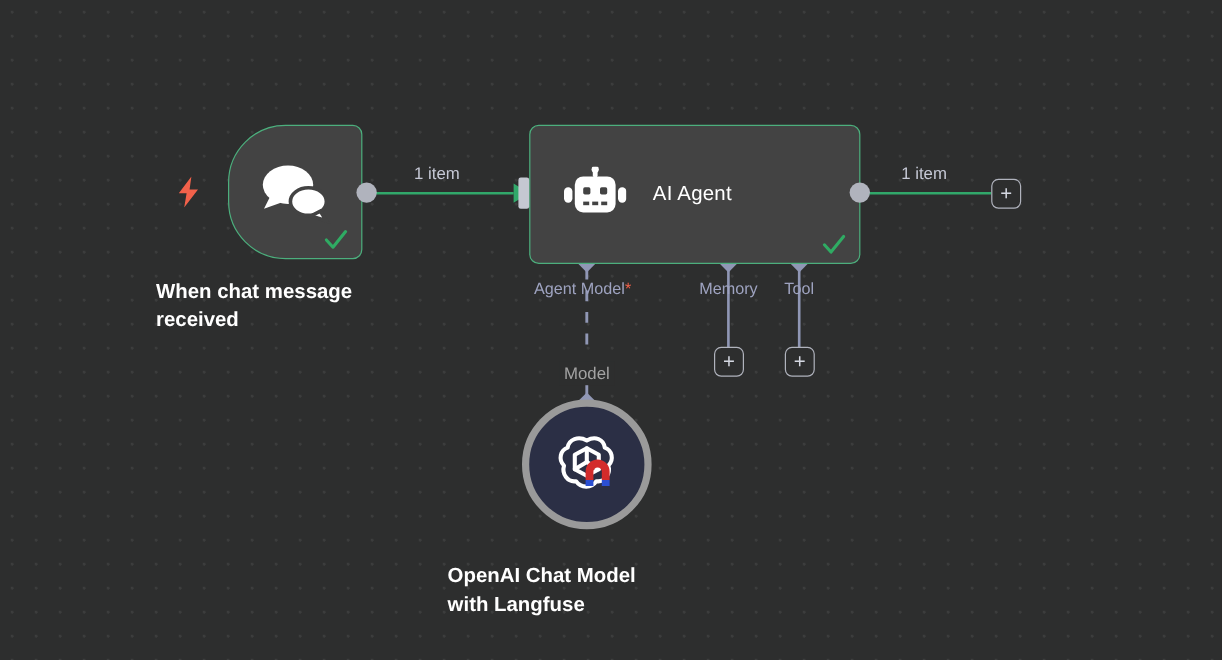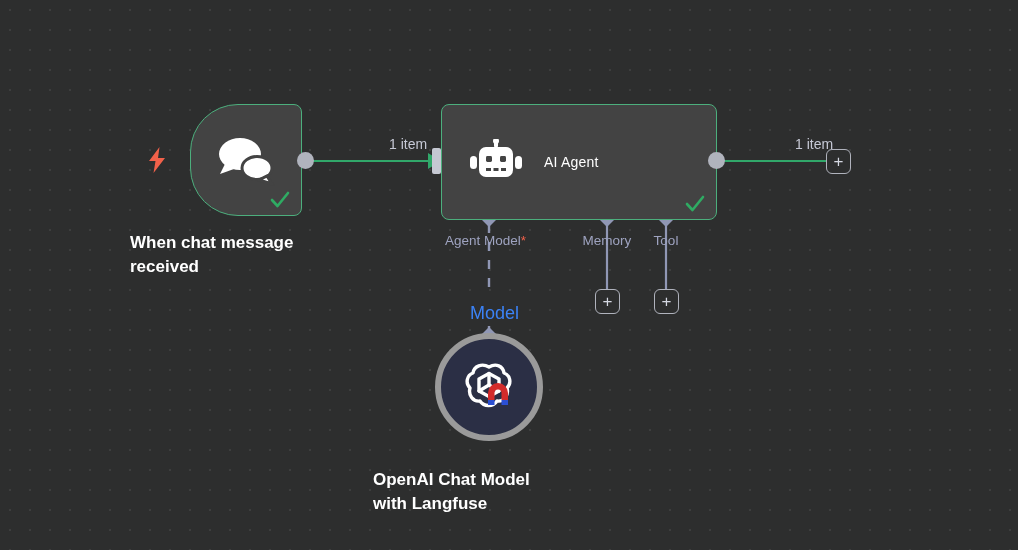--- a/index.html
+++ b/index.html
@@ -43,21 +43,21 @@
   .node-agent {
     left:441px; top:104px;
     width:276px; height:116px;
     border-radius:8px;
     padding-left:28px;
     gap:22px;
   }
 
   .agent-title {
     color:#ffffff;
-    font-size:14px;
+    font-size:17px;
     letter-spacing:.2px;
     white-space:nowrap;
   }
 
   
   .node-check {
     position:absolute;
     right:10px; bottom:4px;
     width:22px; height:22px;
     color:#2fab63;
@@ -97,27 +97,26 @@
     white-space:nowrap;
     text-align:center;
   }
   .sub-label .req { color:#f2614a; }
 
   .edge-label {
     position:absolute;
     color:#c6c9d6;
     font-size:14px;
     white-space:nowrap;
-    margin-left:44px;
   }
 
   .model-label {
     position:absolute;
-    color:#3b82f6;
-    font-size:18px;
+    color:#a3a3a3;
+    font-size:14px;
     background:#2d2e2e;
     padding:2px 4px;
     white-space:nowrap;
   }
 
   
   .plus-btn {
     position:absolute;
     width:25px; height:25px;
     border:1.6px solid #b0b3bd;

